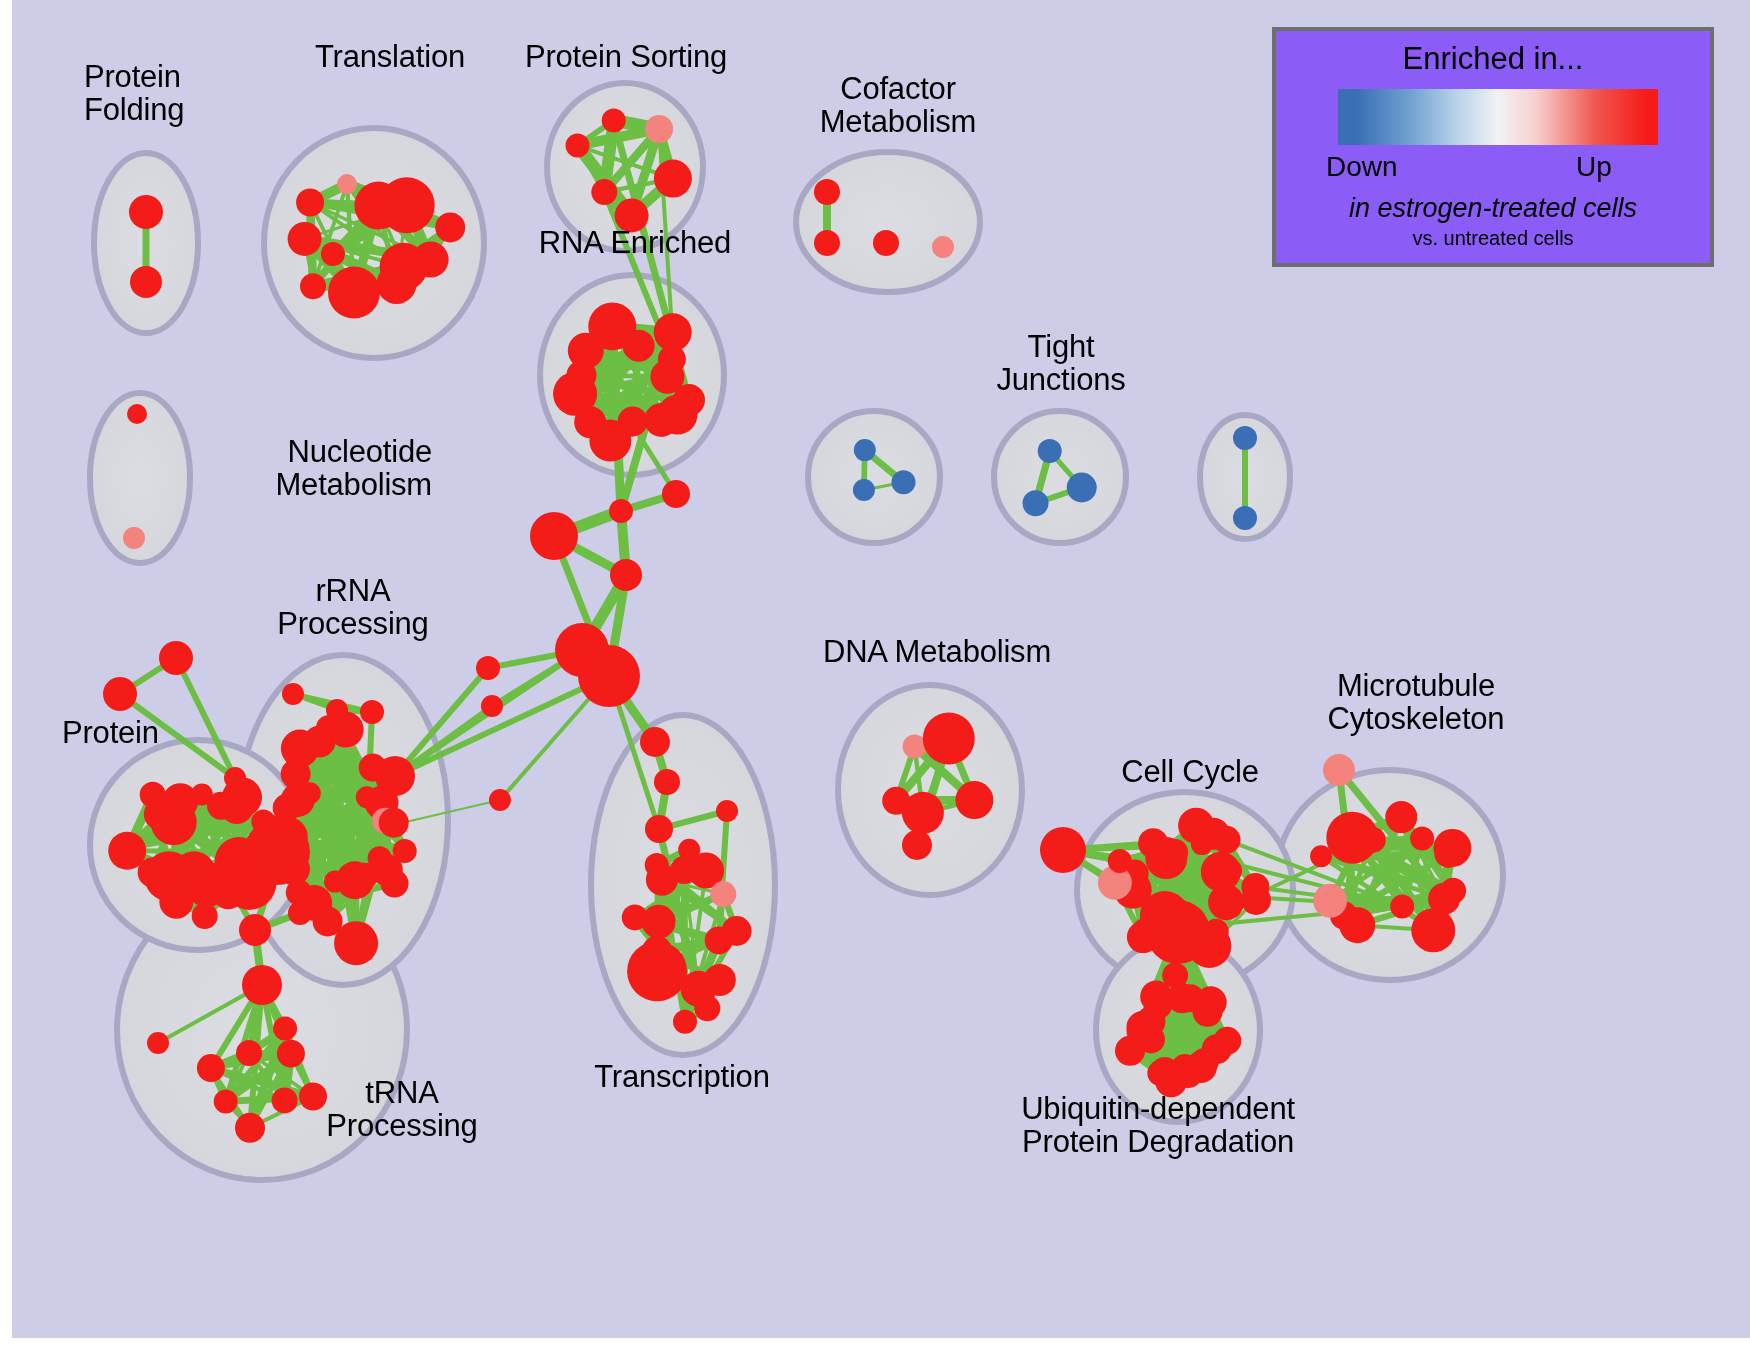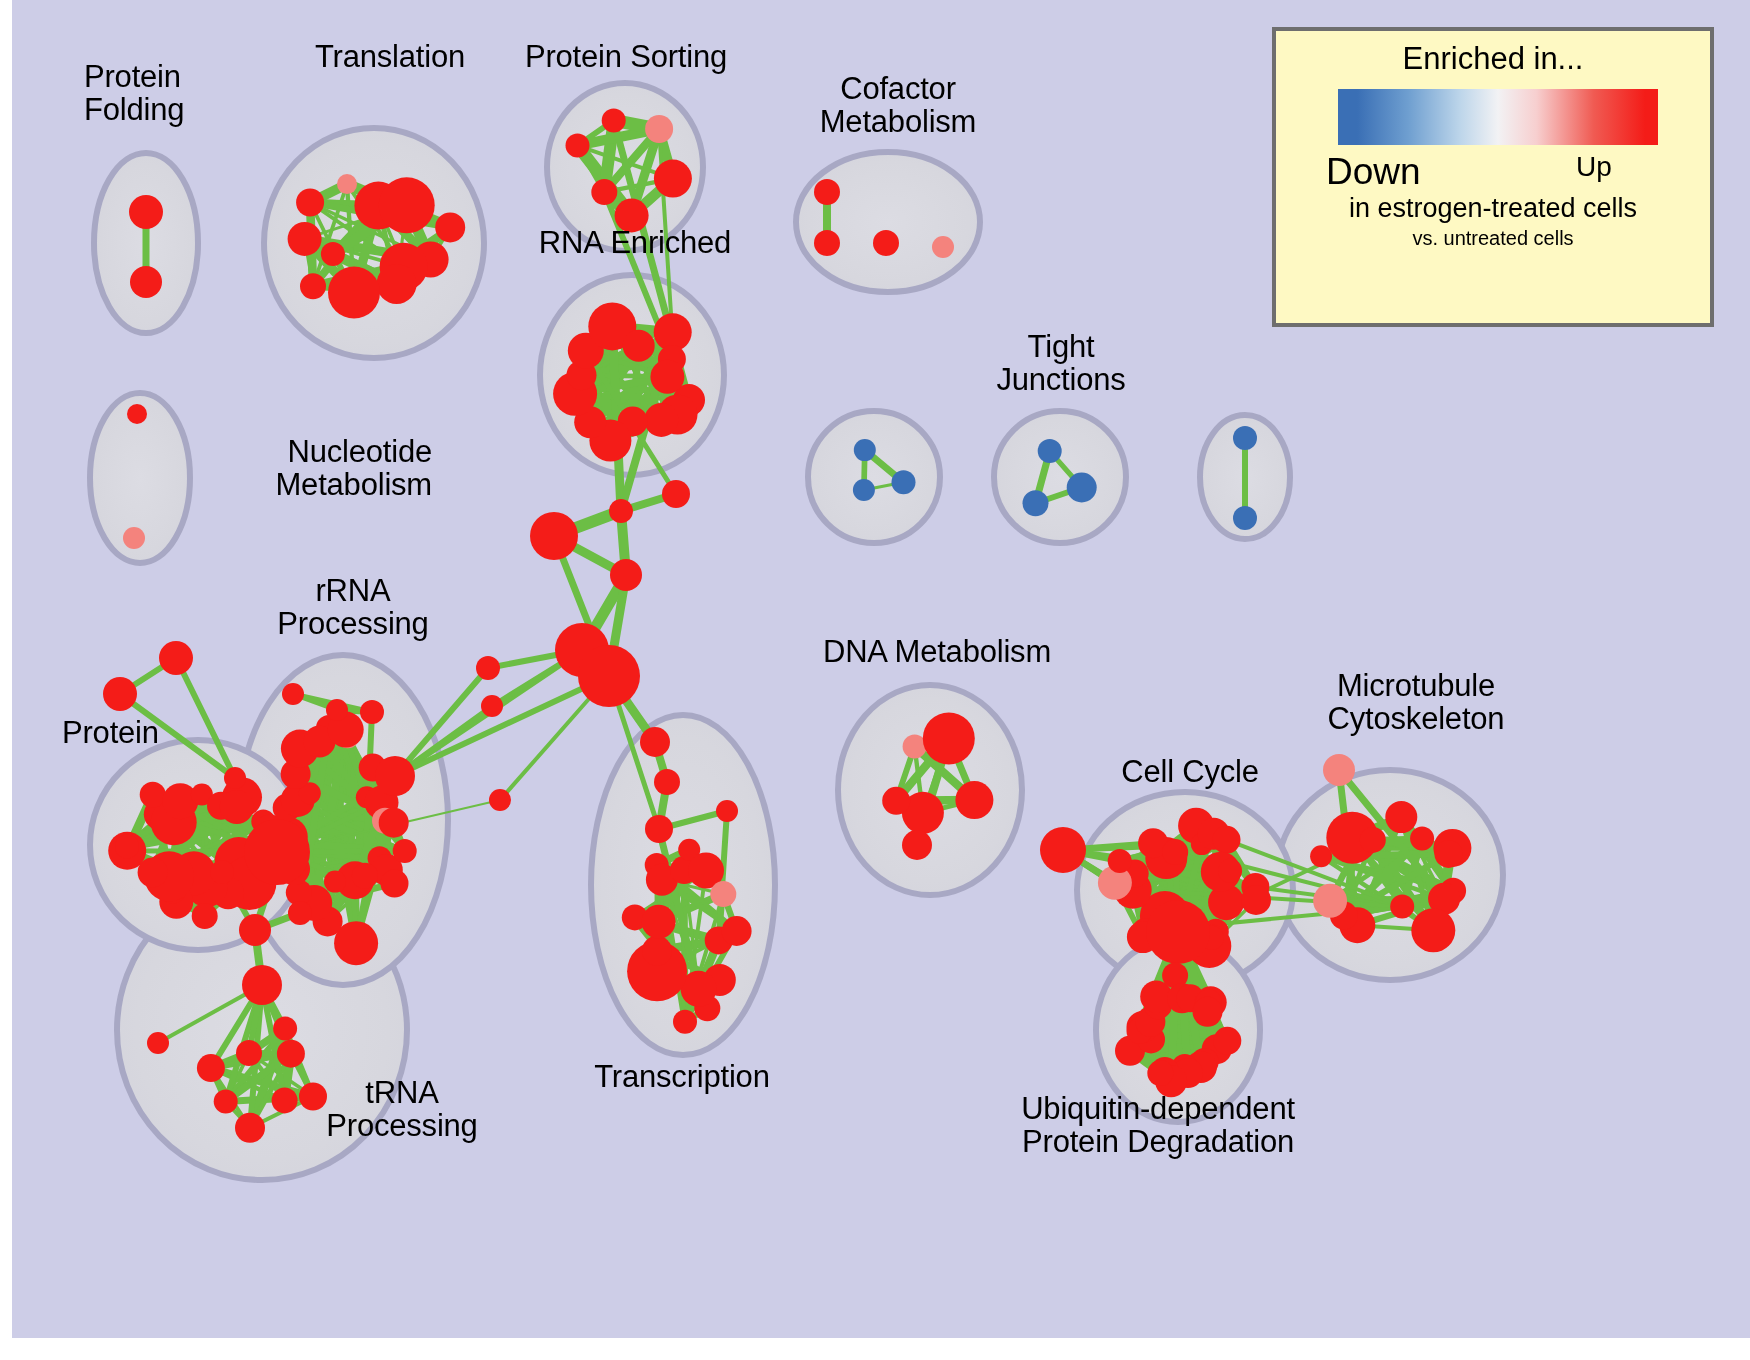--- a/index.html
+++ b/index.html
@@ -39,22 +39,22 @@
     letter-spacing: -0.2px;
     white-space: pre;
     text-align: center;
   }
   
   #legend {
     position: absolute;
     left: 1272px;
     top: 27px;
     width: 442px;
-    height: 300px;
-    background: #fef9c3;
+    height: 240px;
+    background: #8b5cf6;
     border: 4px solid #6e6e6e;
     box-sizing: border-box;
   }
   #legend-title {
     position: absolute;
     top: 10px;
     left: 0;
     width: 100%;
     text-align: center;
     font-size: 31px;
@@ -67,38 +67,39 @@
     width: 320px;
     height: 56px;
     background: linear-gradient(to right,
       #3a6fb5 0%, #3a6fb5 6%, #6f9fd0 22%, #bcd5ea 38%,
       #f2f2f4 50%, #f7cfcf 62%, #f05a52 80%, #f41c18 96%, #f41c18 100%);
   }
   #legend-down {
     position: absolute;
     left: 50px;
     top: 120px;
-    font-size: 37px;
+    font-size: 28px;
     color: #000;
   }
   #legend-up {
     position: absolute;
     left: 300px;
     top: 120px;
     font-size: 28px;
     color: #000;
   }
   #legend-sub1 {
     position: absolute;
     left: 0;
     top: 162px;
     width: 100%;
     text-align: center;
     font-size: 27px;
     color: #000;
+    font-style: italic;
   }
   #legend-sub2 {
     position: absolute;
     left: 0;
     top: 196px;
     width: 100%;
     text-align: center;
     font-size: 20px;
     color: #000;
   }

